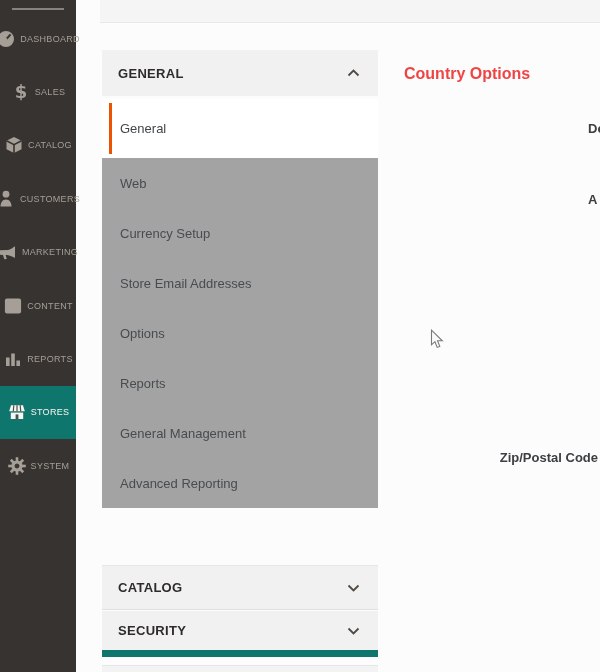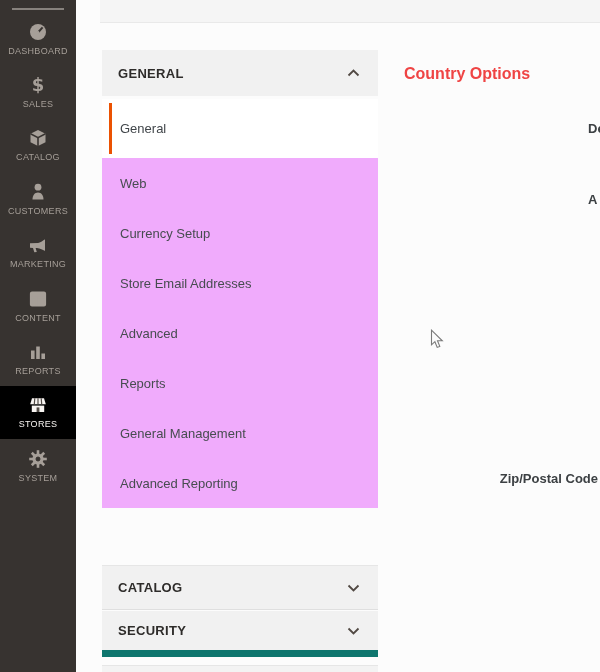--- a/index.html
+++ b/index.html
@@ -15,29 +15,29 @@
   .sidebar {
     position:absolute; left:0; top:0; width:76px; height:672px;
     background:#373330;
   }
   .logo-cut {
     position:absolute; left:12px; top:8px; width:52px; height:2px;
     background:#87827d;
   }
   .side-nav { position:absolute; top:12px; left:0; right:0; }
   .side-item {
-    height:53.4px; display:flex; flex-direction:column;
+    height:53.4px; display:flex; flex-direction:row;
     align-items:center; justify-content:center; gap:4px;
     cursor:pointer; color:#a69f98;
   }
   .side-item .icn { width:20px; height:20px; display:block; }
   .side-item .icn svg { display:block; width:20px; height:20px; fill:#a69f98; }
   .side-item .cut { stroke:#373330; }
   .side-label { font-size:9px; letter-spacing:.3px; color:#a69f98; }
-  .side-item.active { background:#000000; }
+  .side-item.active { background:#0f766e; }
   .side-item.active .icn svg { fill:#f8f5f2; }
   .side-item.active .cut { stroke:#524c47; }
   .side-item.active .side-label { color:#f8f5f2; }
 
   
   .topbar-remnant {
     position:absolute; left:100px; top:0; width:500px; height:23px;
     background:#f5f5f5; border-bottom:1px solid #e9e9e9;
   }
 
@@ -58,21 +58,21 @@
   .chev svg { display:block; }
   .chev.down svg { transform:rotate(180deg); }
   .cfg-header.h-general  { top:0; }
   .cfg-header.h-catalog  { top:515px; height:45px; border-top:1px solid #e6e6e6; border-bottom:1px solid #dfdfdf; }
   .cfg-header.h-security { top:561px; border-bottom:7px solid #0f766e; }
   .cfg-header.h-partial  { top:615px; height:60px; background:#f3f3f3; border-top:1px solid #e6e6e6; }
 
   .cfg-list { position:absolute; top:49px; left:0; right:0; list-style:none; }
   .cfg-item {
     height:50px; display:flex; align-items:center;
-    padding-left:18px; background:#f0abfc;
+    padding-left:18px; background:#a3a3a3;
     font-size:13px; color:#474c50; cursor:pointer;
   }
   .cfg-item.active {
     height:59px; background:#ffffff; position:relative; color:#41464a;
   }
   .cfg-item.active::before {
     content:""; position:absolute; left:7px; top:4px; bottom:4px; width:3px;
     background:#eb5202;
   }
 
@@ -80,21 +80,21 @@
   .page-title {
     position:absolute; left:404px; top:65px;
     font-size:16px; font-weight:bold; color:#ef4444;
   }
   .fld-label {
     position:absolute; font-size:13px; font-weight:bold;
     color:#3c4043; white-space:nowrap;
   }
   .lbl-trunc-1 { left:588px; top:121px; }
   .lbl-trunc-2 { left:588px; top:192px; }
-  .lbl-zip     { right:2px;  top:471px;text-align:right; }
+  .lbl-zip     { right:2px;  top:450px;text-align:right; }
 
   
   .cursor { position:absolute; left:430px; top:329px; }
 </style>
 </head>
 <body>
 
 <aside class="sidebar">
   <div class="logo-cut"></div>
   <nav class="side-nav">
@@ -219,21 +219,21 @@
           <polyline points="1.5,6.5 6.5,1.5 11.5,6.5" fill="none" stroke="#514943" stroke-width="1.8"></polyline>
         </svg>
     </span>
   </div>
 
   <ul class="cfg-list">
     <li class="cfg-item active">General</li>
     <li class="cfg-item">Web</li>
     <li class="cfg-item">Currency Setup</li>
     <li class="cfg-item">Store Email Addresses</li>
-    <li class="cfg-item">Advanced</li>
+    <li class="cfg-item">Options</li>
     <li class="cfg-item">Reports</li>
     <li class="cfg-item">General Management</li>
     <li class="cfg-item">Advanced Reporting</li>
   </ul>
 
   <div class="cfg-header h-catalog">
     <span>CATALOG</span>
     <span class="chev down">
       <svg width="13" height="8" viewBox="0 0 13 8">
           <polyline points="1.5,6.5 6.5,1.5 11.5,6.5" fill="none" stroke="#514943" stroke-width="1.8"></polyline>

